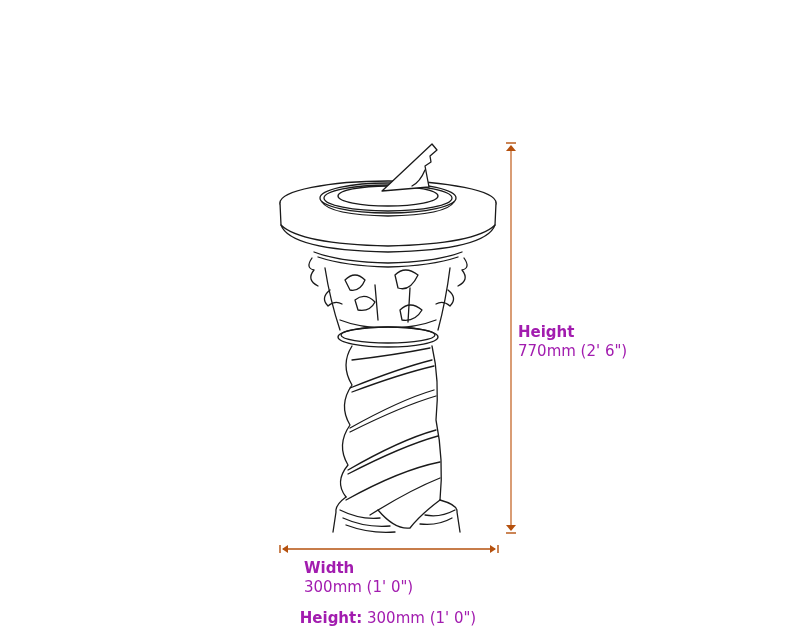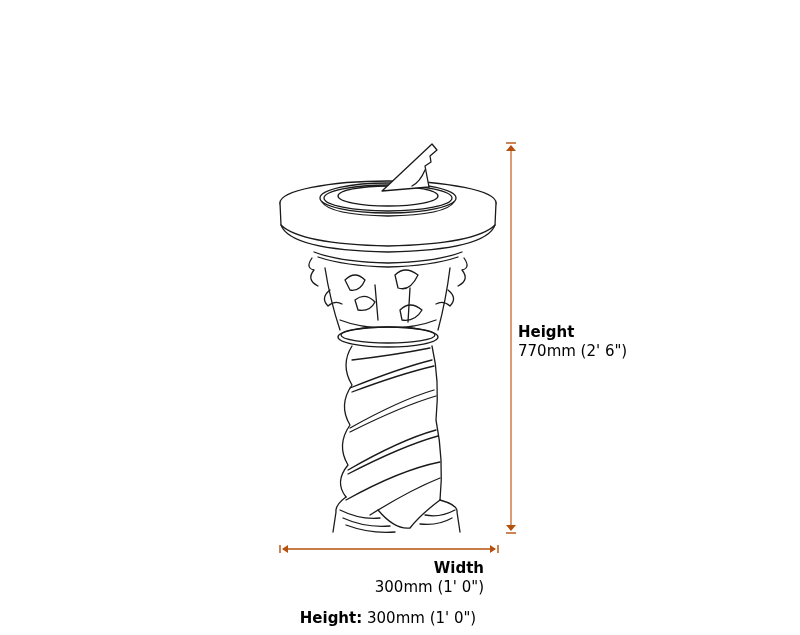--- a/index.html
+++ b/index.html
@@ -1,23 +1,23 @@
 <!DOCTYPE html>
 <html><head>
 <meta charset="utf-8">
 <style>
   html, body { margin: 0; padding: 0; background: #ffffff; }
   body { width: 800px; height: 635px; position: relative; overflow: hidden;
          font-family: "DejaVu Sans", "Liberation Sans", sans-serif; }
   .stage { position: absolute; left: 0; top: 0; width: 800px; height: 635px; }
   svg.art { position: absolute; left: 0; top: 0; }
-  .dim-text { position: absolute; color: #000000; font-size: 15px; line-height: 19px; }
+  .dim-text { position: absolute; color: #a21caf; font-size: 15px; line-height: 19px; }
   .dim-title { font-weight: bold; }
   .height-block { left: 518px; top: 323px; text-align: left; }
-  .width-block { left: 288px; width: 196px; top: 559px; text-align: right; }
+  .width-block { left: 304px; width: 196px; top: 559px; text-align: left; }
   .depth-block { left: 270px; width: 236px; top: 609px; text-align: center; }
 </style>
 </head>
 <body>
 
 <div class="stage">
 
   <svg class="art" width="800" height="635" viewBox="0 0 800 635">
     <g fill="none" stroke="#1a1a1a" stroke-width="1.3" stroke-linejoin="round" stroke-linecap="round">
 

